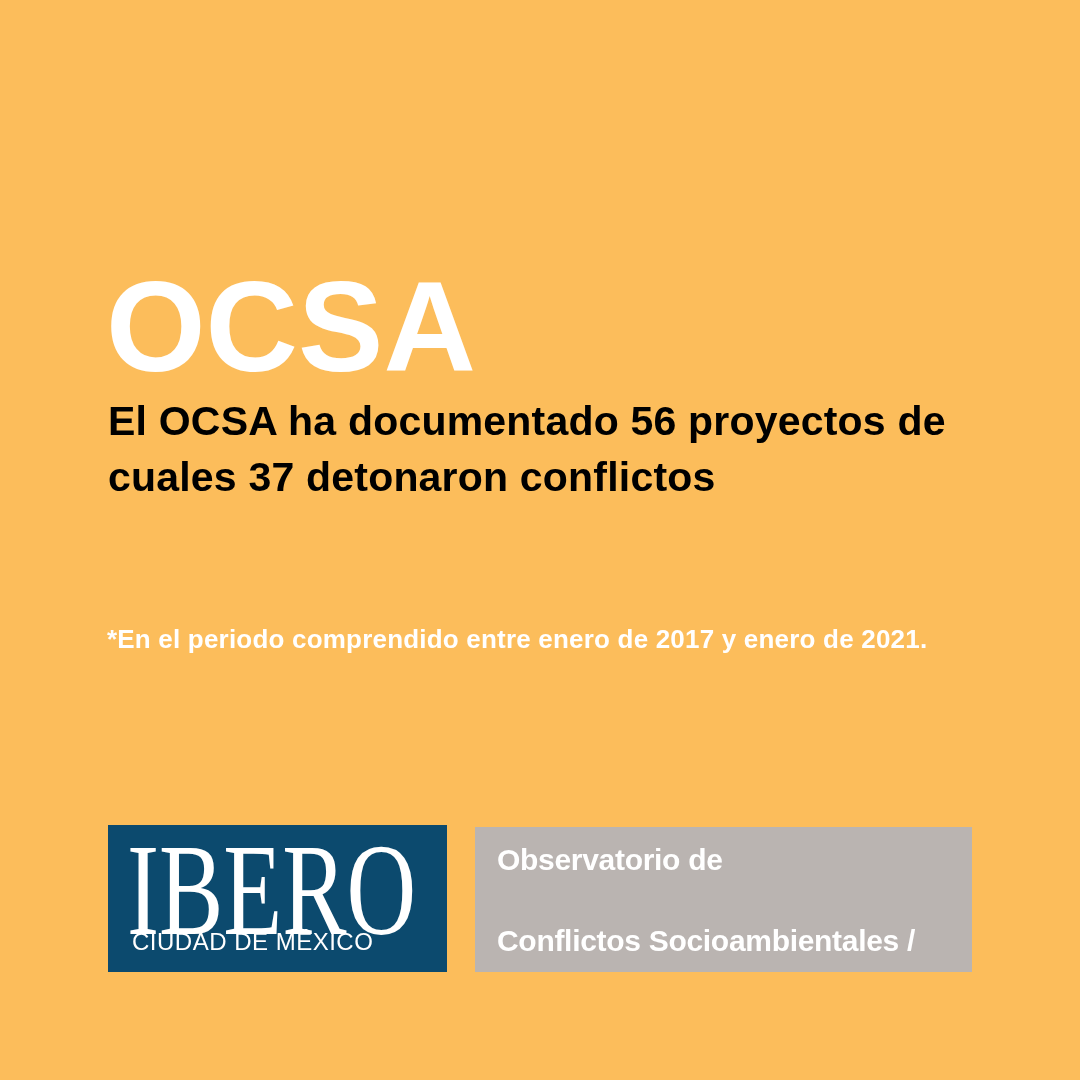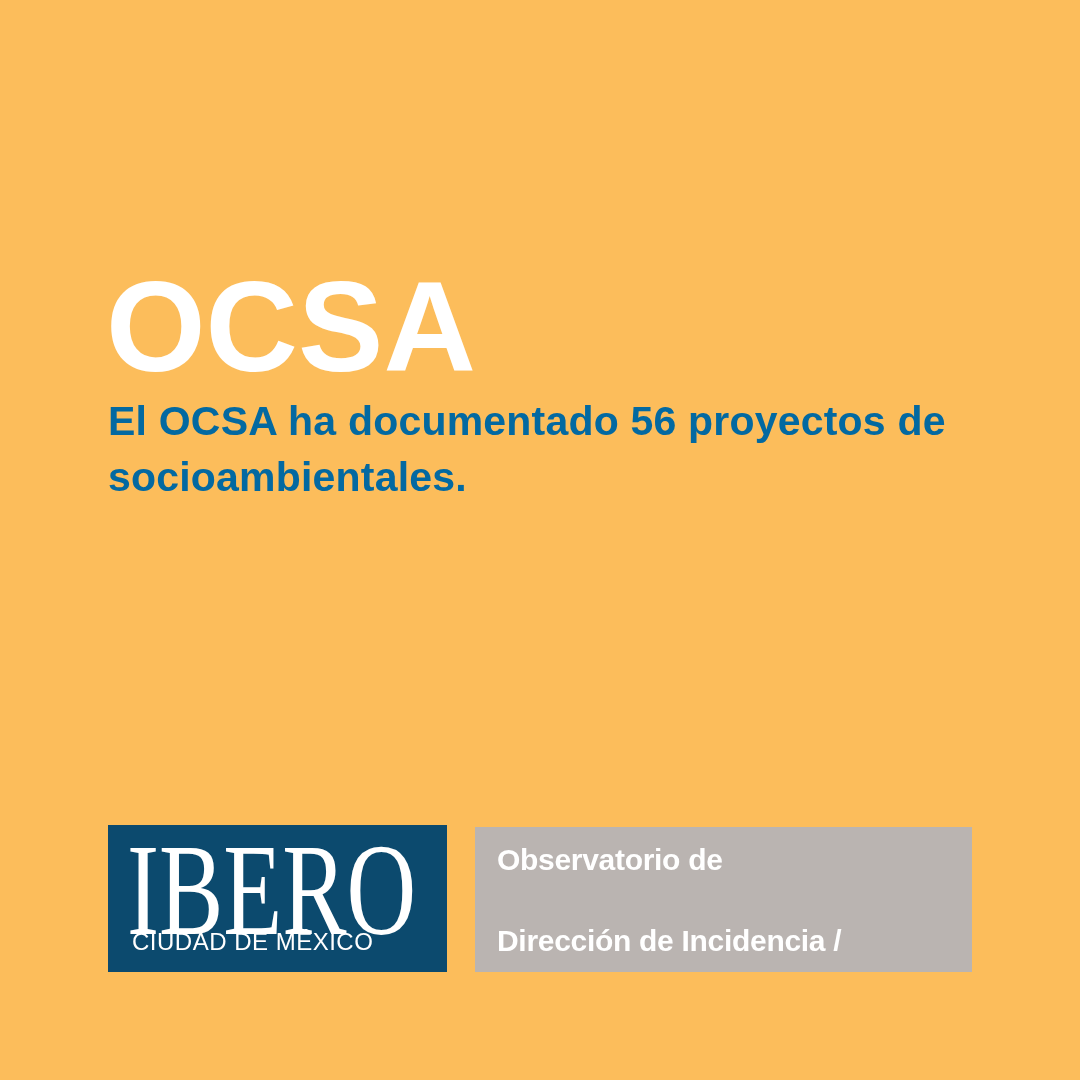--- a/index.html
+++ b/index.html
@@ -27,21 +27,21 @@
     line-height: 1;
     font-weight: 700;
     color: #FFFFFF;
     letter-spacing: 0px;
     white-space: nowrap;
   }
   .body-text {
     position: absolute;
     left: 108px;
     top: 393px;
-    color: #0369a1;
+    color: #000000;
     font-size: 41px;
     font-weight: 700;
     letter-spacing: 0.2px;
   }
   .body-text .line {
     line-height: 56px;
     white-space: nowrap;
   }
   .footnote {
     position: absolute;
@@ -118,31 +118,32 @@
 </style>
 </head>
 <body>
 
 <div class="canvas">
 
   <div class="title">OCSA</div>
 
   <div class="body-text">
     <div class="line">El OCSA ha documentado 56 proyectos de</div>
-    <div class="line">socioambientales.</div>
+    <div class="line">cuales 37 detonaron conflictos</div>
   </div>
 
+  <div class="footnote">*En el periodo comprendido entre enero de 2017 y enero de 2021.</div>
 
   <div class="footer-logos">
 
     <div class="ibero-box">
       <div class="ibero-wordmark">IBERO</div>
       <div class="ibero-subtitle">CIUDAD DE MÉXICO</div>
     </div>
 
     <div class="org-box">
       <div class="line">Observatorio de</div>
-      <div class="line">Dirección de Incidencia /</div>
+      <div class="line">Conflictos Socioambientales /</div>
     </div>
 
   </div>
 
 </div>
 
 </body></html>

